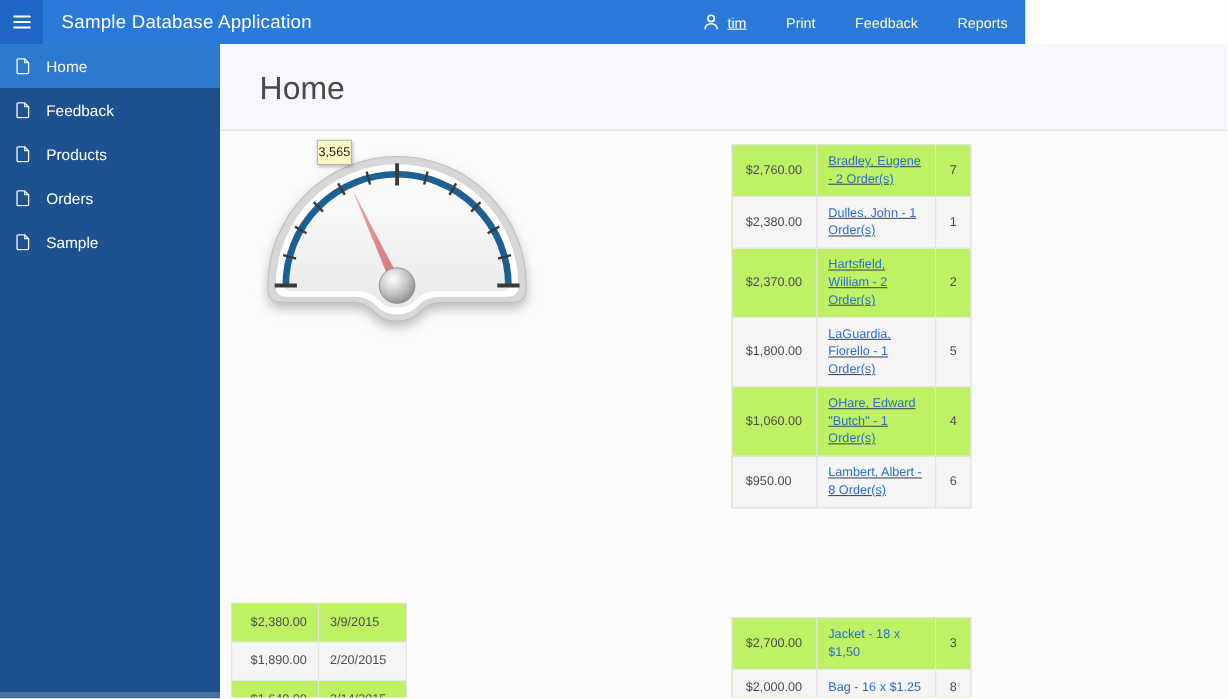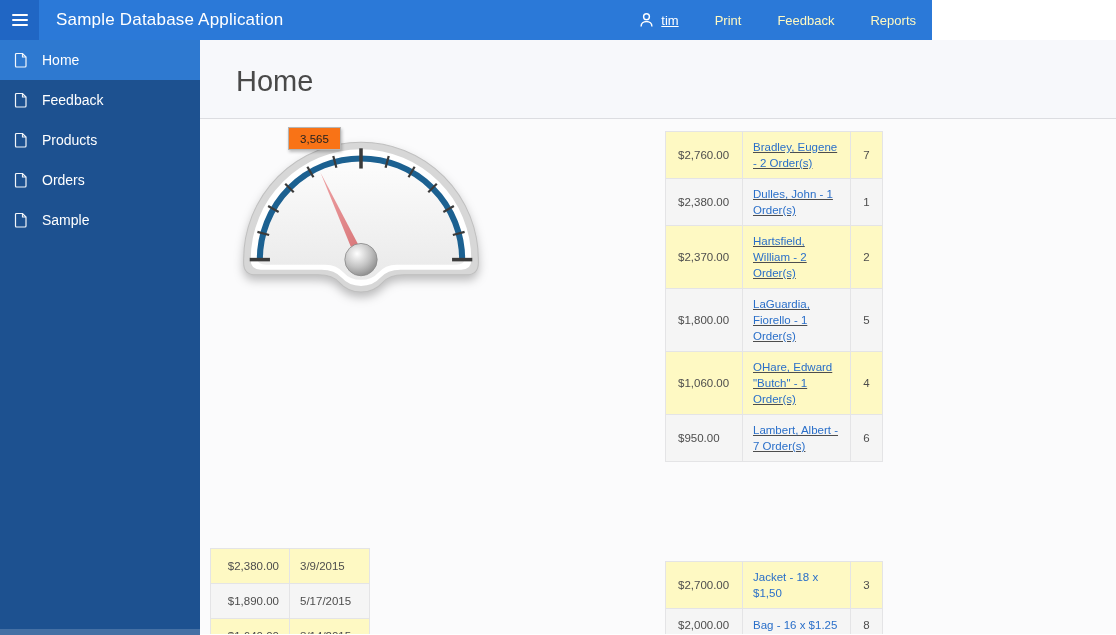--- a/index.html
+++ b/index.html
@@ -29,24 +29,24 @@
 
   
   .main{position:absolute;left:200px;top:40px;width:916px;height:595px;}
   .title-band{height:79px;background:var(--c-band);border-bottom:1px solid #dcdde1;}
   .page-title{font-size:29px;font-weight:300;color:#494949;padding:25px 0 0 36px;}
   .content{position:relative;width:916px;height:515px;background:var(--c-content);overflow:hidden;}
 
   
   .gauge{position:absolute;left:34px;top:3px;width:254px;height:172px;}
   .gauge svg{filter:drop-shadow(0 5px 5px rgba(0,0,0,.25));}
-  .gauge-value{position:absolute;left:54px;top:5px;width:53px;height:23px;background:#f97316;border:1px solid #b5b5b5;box-shadow:1px 2px 3px rgba(0,0,0,.25);font-size:11.5px;color:#222;text-align:center;line-height:22px;}
-
-  
-  table.rpt{border-collapse:collapse;background:#fef9c3;position:absolute;}
+  .gauge-value{position:absolute;left:54px;top:5px;width:32px;height:23px;background:#fef9c3;border:1px solid #b5b5b5;box-shadow:1px 2px 3px rgba(0,0,0,.25);font-size:11.5px;color:#222;text-align:center;line-height:22px;}
+
+  
+  table.rpt{border-collapse:collapse;background:#bef264;position:absolute;}
   table.rpt td{border:1px solid #e4e4e6;font-size:11.5px;color:#4d4d4d;vertical-align:middle;line-height:16px;}
   table.rpt tr:nth-child(even) td{background:#f5f5f5;}
   td.cell-amount{padding:8px 6px 8px 12px;white-space:nowrap;}
   td.cell-link{padding:7px 10px;}
   td.cell-link a{color:var(--c-link);text-decoration:none;}
   td.cell-count{text-align:center;padding:8px 6px;}
   td.cell-date{padding:9px 8px 9px 10px;white-space:nowrap;}
   .t-customers{left:465px;top:12px;}
   .t-customers td.cell-amount{width:77px;}
   .t-customers td.cell-link{width:108px;text-decoration:underline;}
@@ -209,35 +209,35 @@
             <td class="cell-link"><a href="#">LaGuardia, Fiorello - 1 Order(s)</a></td>
             <td class="cell-count">5</td>
           </tr>
           <tr>
             <td class="cell-amount">$1,060.00</td>
             <td class="cell-link"><a href="#">OHare, Edward "Butch" - 1 Order(s)</a></td>
             <td class="cell-count">4</td>
           </tr>
           <tr>
             <td class="cell-amount">$950.00</td>
-            <td class="cell-link"><a href="#">Lambert, Albert - 7 Order(s)</a></td>
+            <td class="cell-link"><a href="#">Lambert, Albert - 8 Order(s)</a></td>
             <td class="cell-count">6</td>
           </tr>
         </tbody>
     </table>
 
     <table class="rpt t-orders">
       <tbody>
           <tr>
             <td class="cell-amount">$2,380.00</td>
             <td class="cell-date">3/9/2015</td>
           </tr>
           <tr>
             <td class="cell-amount">$1,890.00</td>
-            <td class="cell-date">5/17/2015</td>
+            <td class="cell-date">2/20/2015</td>
           </tr>
           <tr>
             <td class="cell-amount">$1,640.00</td>
             <td class="cell-date">3/14/2015</td>
           </tr>
         </tbody>
     </table>
 
     <table class="rpt t-products">
       <tbody>

